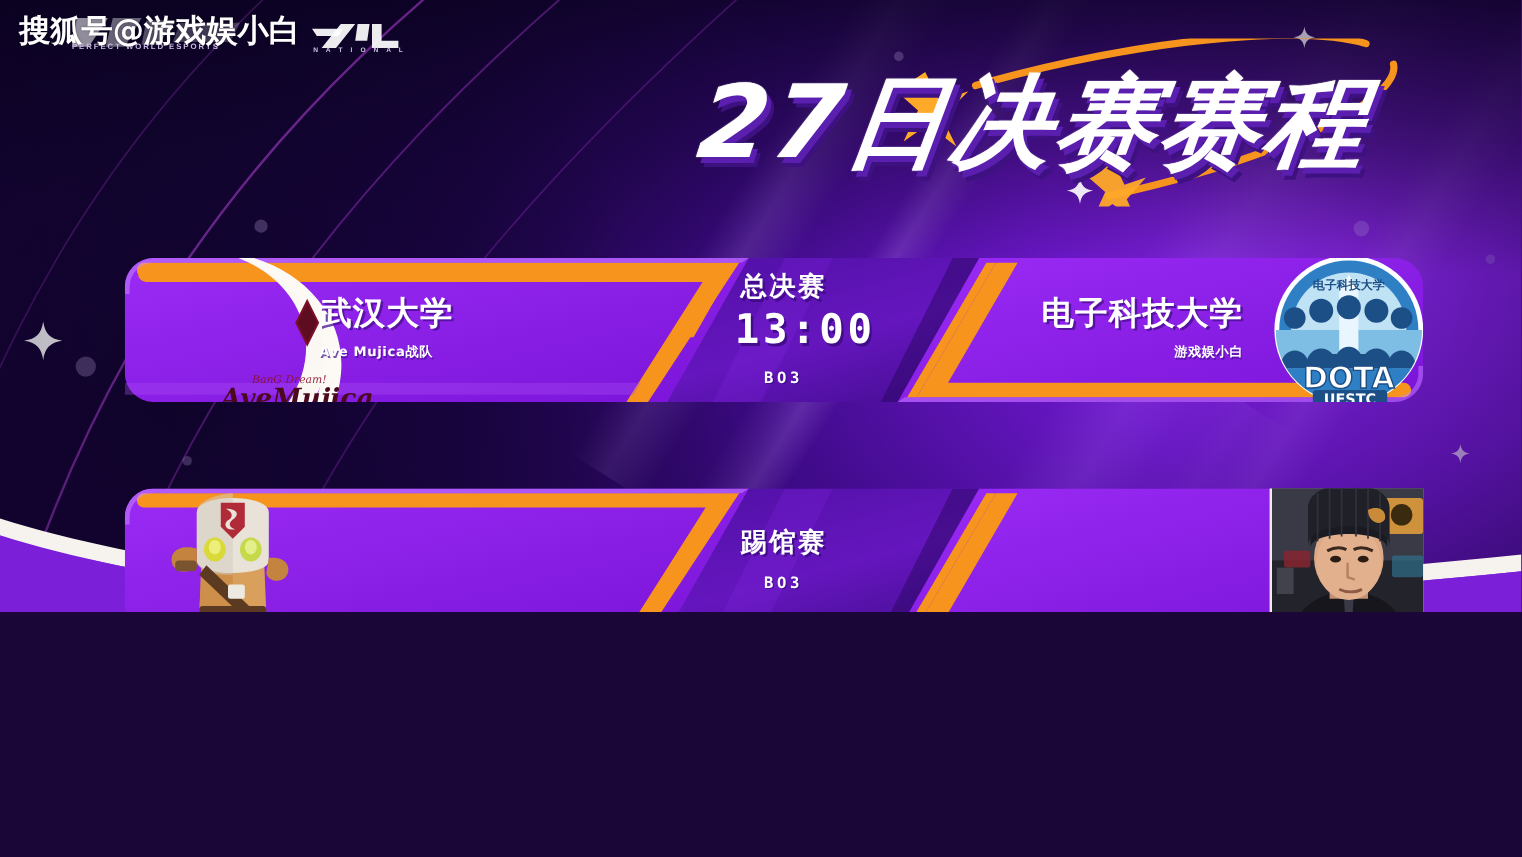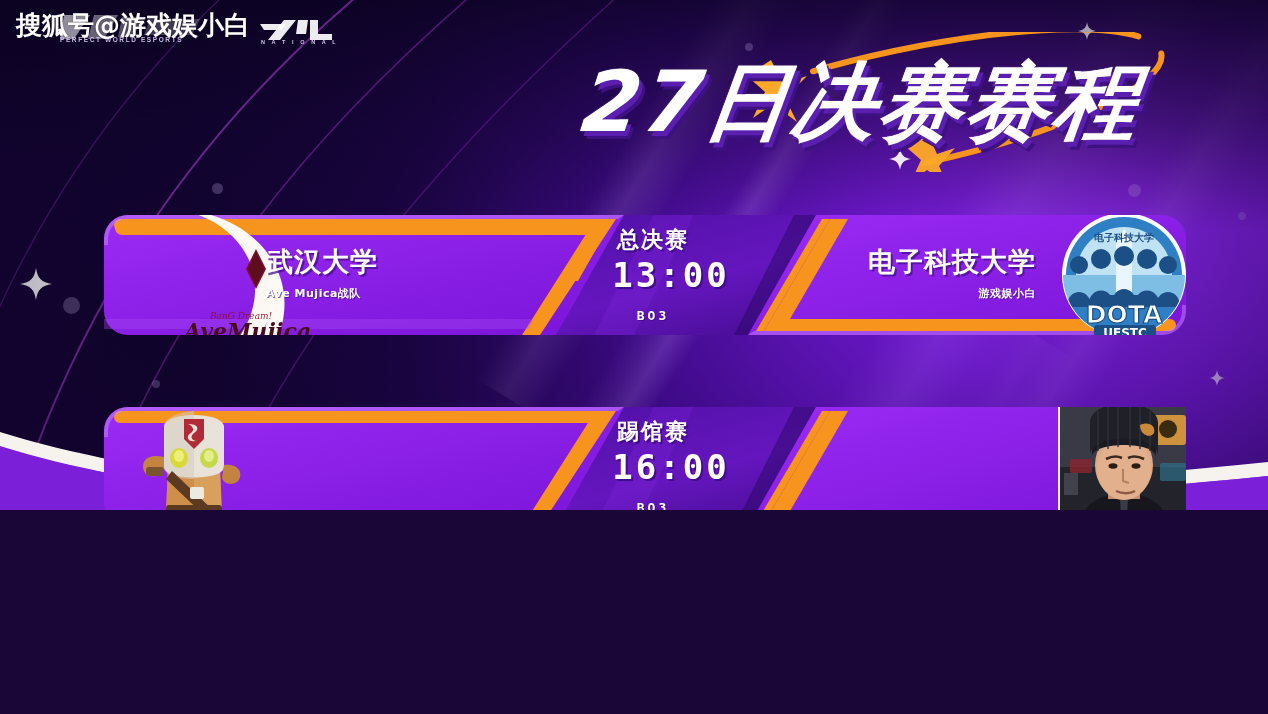--- a/index.html
+++ b/index.html
@@ -454,19 +454,18 @@
           <ellipse cx="1032" cy="59" rx="4.5" ry="2.8" fill="#2A1C12"></ellipse>
           <path d="M1019 62 L1019 74 L1025 76" stroke="#B5805E" stroke-width="2" fill="none"></path>
           <path d="M1012 84 C1018 87 1026 87 1031 84" stroke="#8E5A46" stroke-width="2.4" fill="none"></path>
         </g>
       </g>
     </svg>
 
 
     <div class="center-info">
       <div class="stage-label">踢馆赛</div>
-      <div class="match-time">16:00</div>
       <div class="bo-label">BO3</div>
     </div>
 
   </div>
 
 </div>
 
 </body></html>

